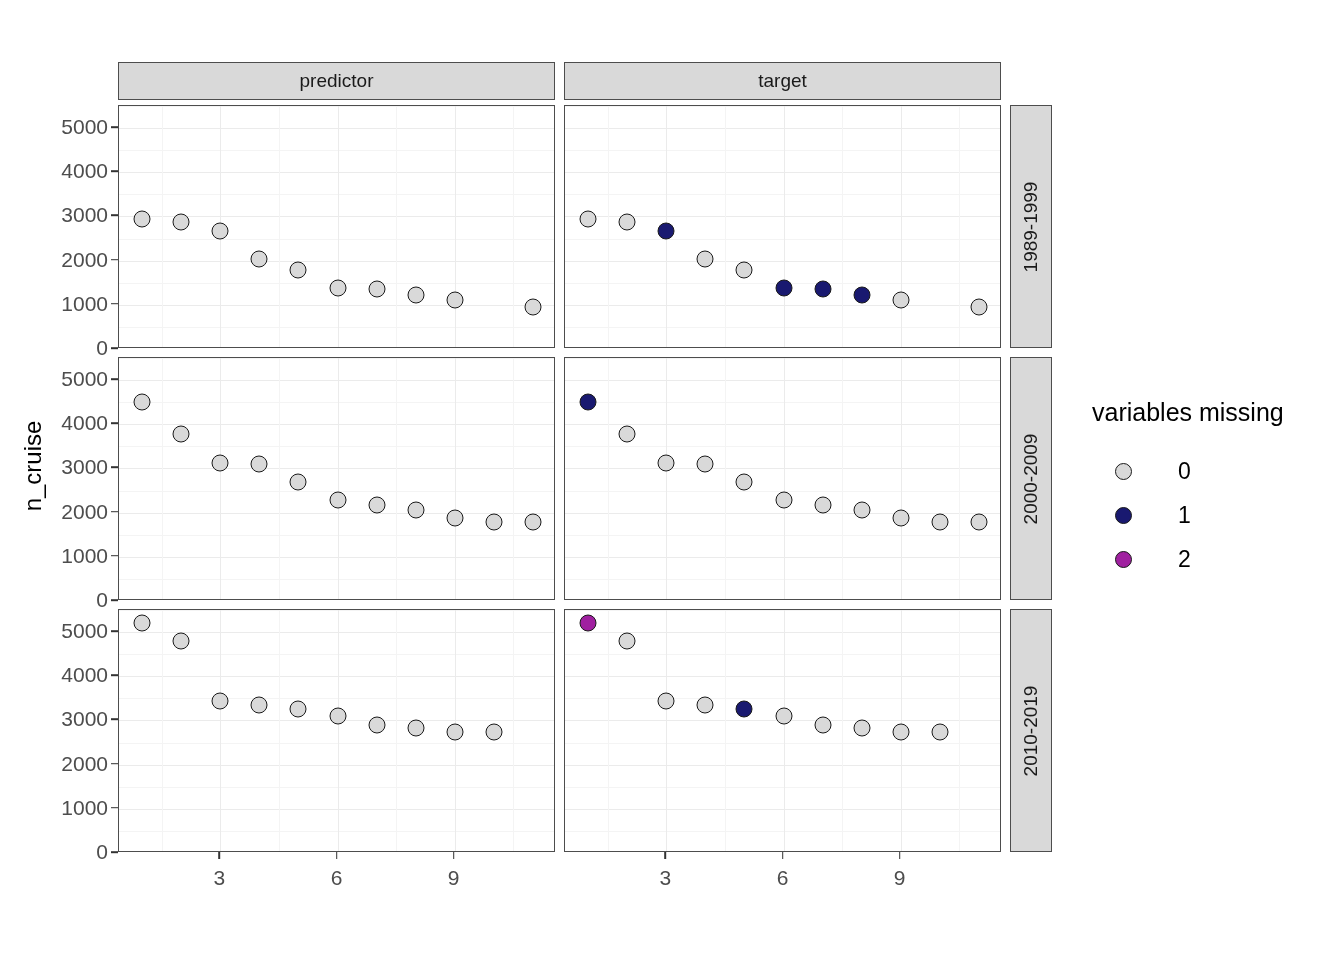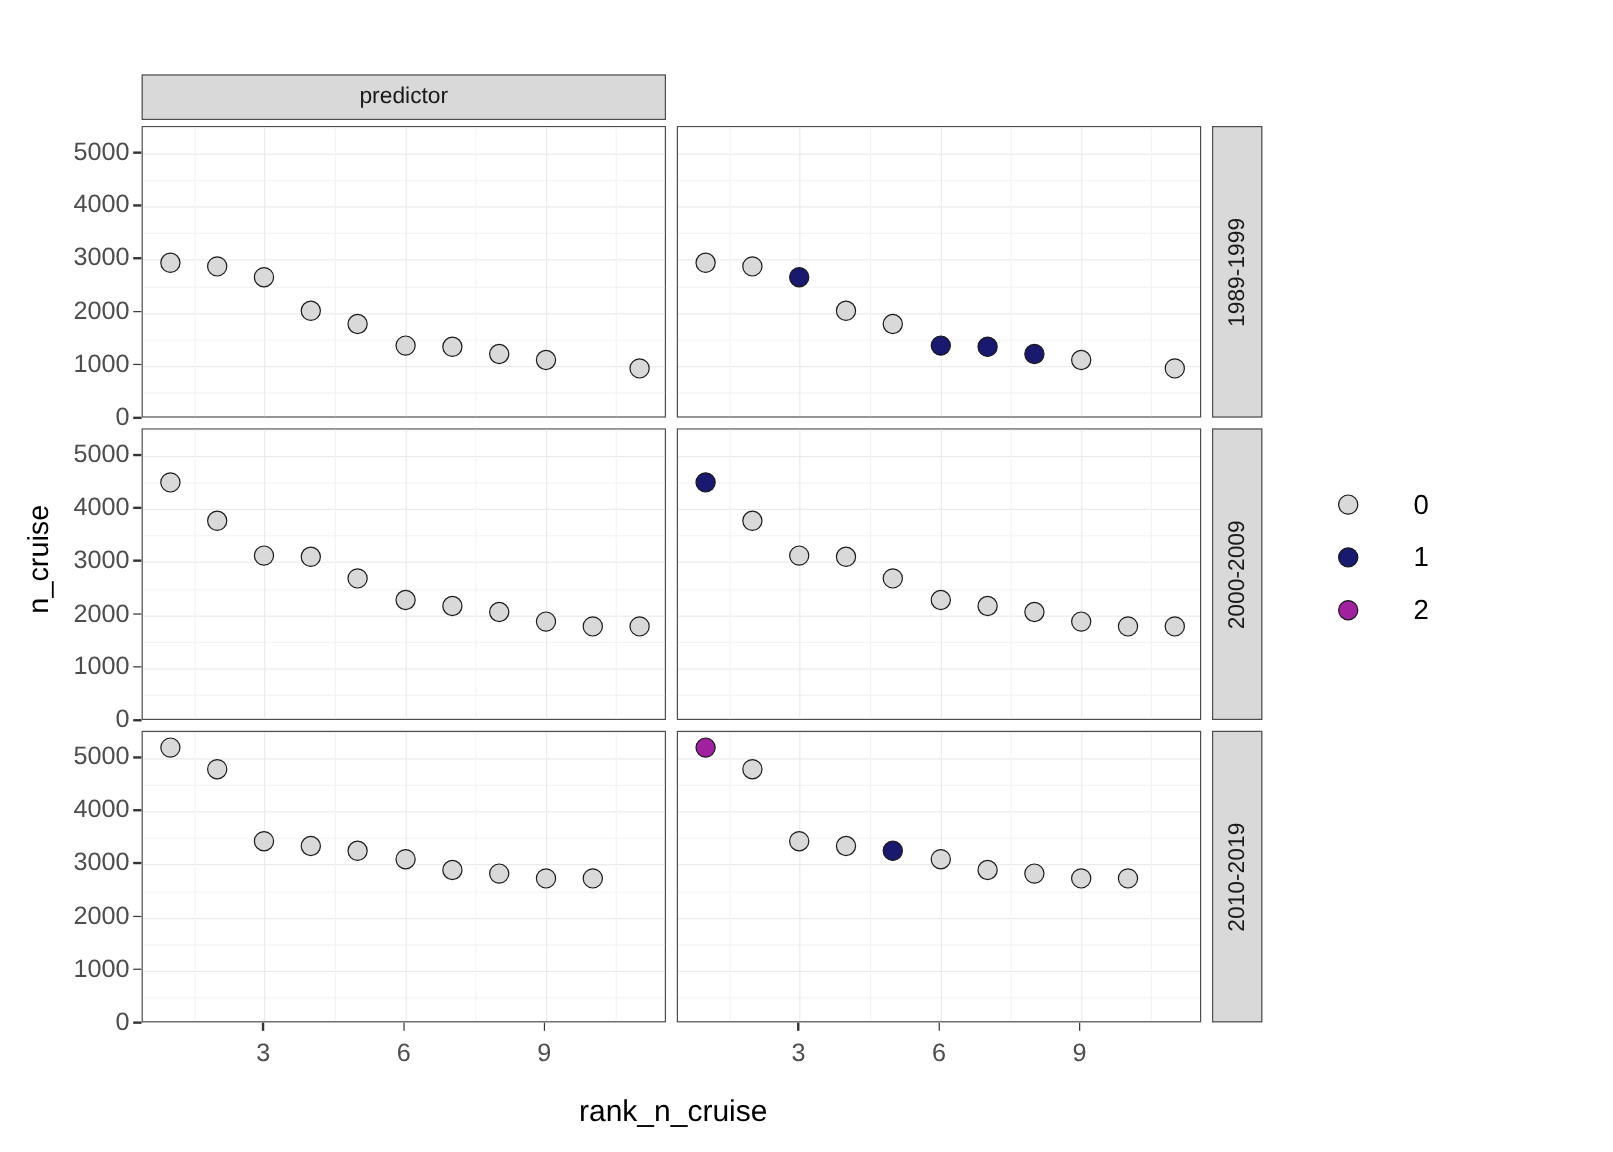--- a/index.html
+++ b/index.html
@@ -87,21 +87,20 @@
   }
   .legend-label{font-size:23px;color:#000;margin-left:38px;}
 </style>
 </head>
 <body>
 
 <div id="root">
 
 
   <div class="ylab">n_cruise</div>
-  <div class="xlab">rank_n_cruise</div>
 
   <div class="yaxis" id="yaxis">
       <div class="ytick" style="top: 127.091px;">5000</div>
       <div class="ytickmark" style="top: 127.091px;"></div>
       <div class="ytick" style="top: 171.273px;">4000</div>
       <div class="ytickmark" style="top: 171.273px;"></div>
       <div class="ytick" style="top: 215.455px;">3000</div>
       <div class="ytickmark" style="top: 215.455px;"></div>
       <div class="ytick" style="top: 259.636px;">2000</div>
       <div class="ytickmark" style="top: 259.636px;"></div>
@@ -145,20 +144,21 @@
       <div class="xtick" style="left: 665.446px;">3</div>
       <div class="xtickmark" style="left: 782.5px;"></div>
       <div class="xtick" style="left: 782.5px;">6</div>
       <div class="xtickmark" style="left: 899.554px;"></div>
       <div class="xtick" style="left: 899.554px;">9</div>
     </div>
 
   <div class="grid">
     <div class="strip-row-top">
       <div class="strip-col">predictor</div>
+      <div class="strip-col">target</div>
       <div class="strip-spacer"></div>
     </div>
     <div id="panels">
         <div class="panel-row">
           <div class="panel">
             <div class="gl h minor" style="top: 220.909px;"></div>
             <div class="gl h major" style="top: 198.818px;"></div>
             <div class="gl h minor" style="top: 176.727px;"></div>
             <div class="gl h major" style="top: 154.636px;"></div>
             <div class="gl h minor" style="top: 132.545px;"></div>
@@ -349,20 +349,21 @@
             <div class="pt" title="rank 10, n_cruise 2730" style="left: 374.571px; top: 122.384px; background: rgb(217, 217, 217);"></div>
           </div>
           <div class="strip-right">
             <span>2010-2019</span>
           </div>
         </div>
       </div>
   </div>
 
   <div class="legend">
+    <div class="legend-title">variables missing</div>
     <div id="legend-items">
         <div class="legend-item">
           <div class="legend-key">
             <div class="legend-dot" style="background: rgb(217, 217, 217);"></div>
           </div>
           <div class="legend-label">0</div>
         </div>
         <div class="legend-item">
           <div class="legend-key">
             <div class="legend-dot" style="background: rgb(25, 25, 112);"></div>

